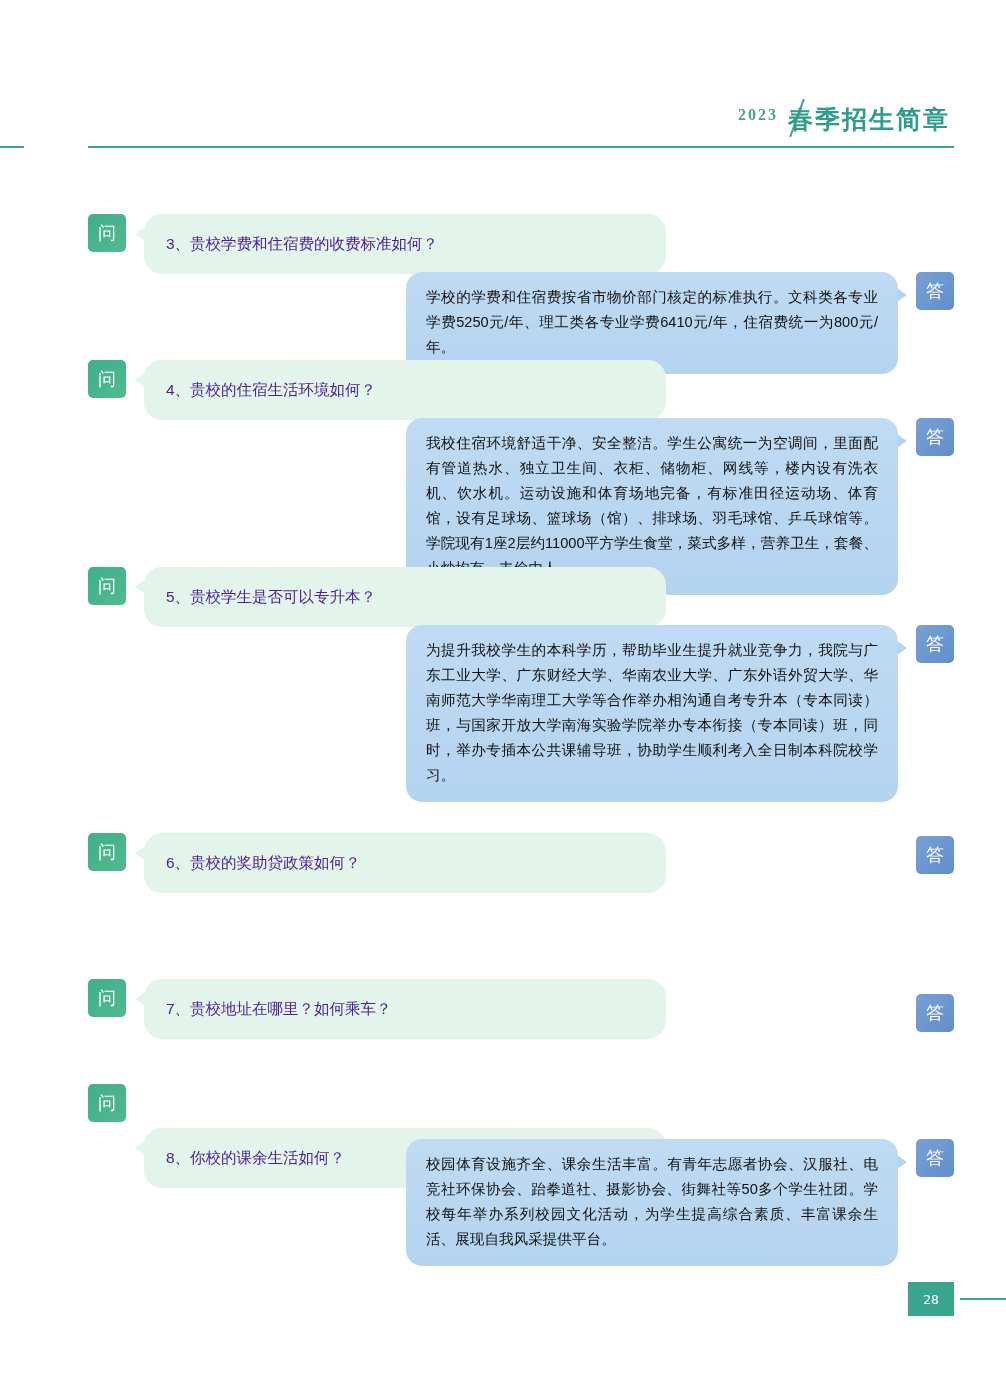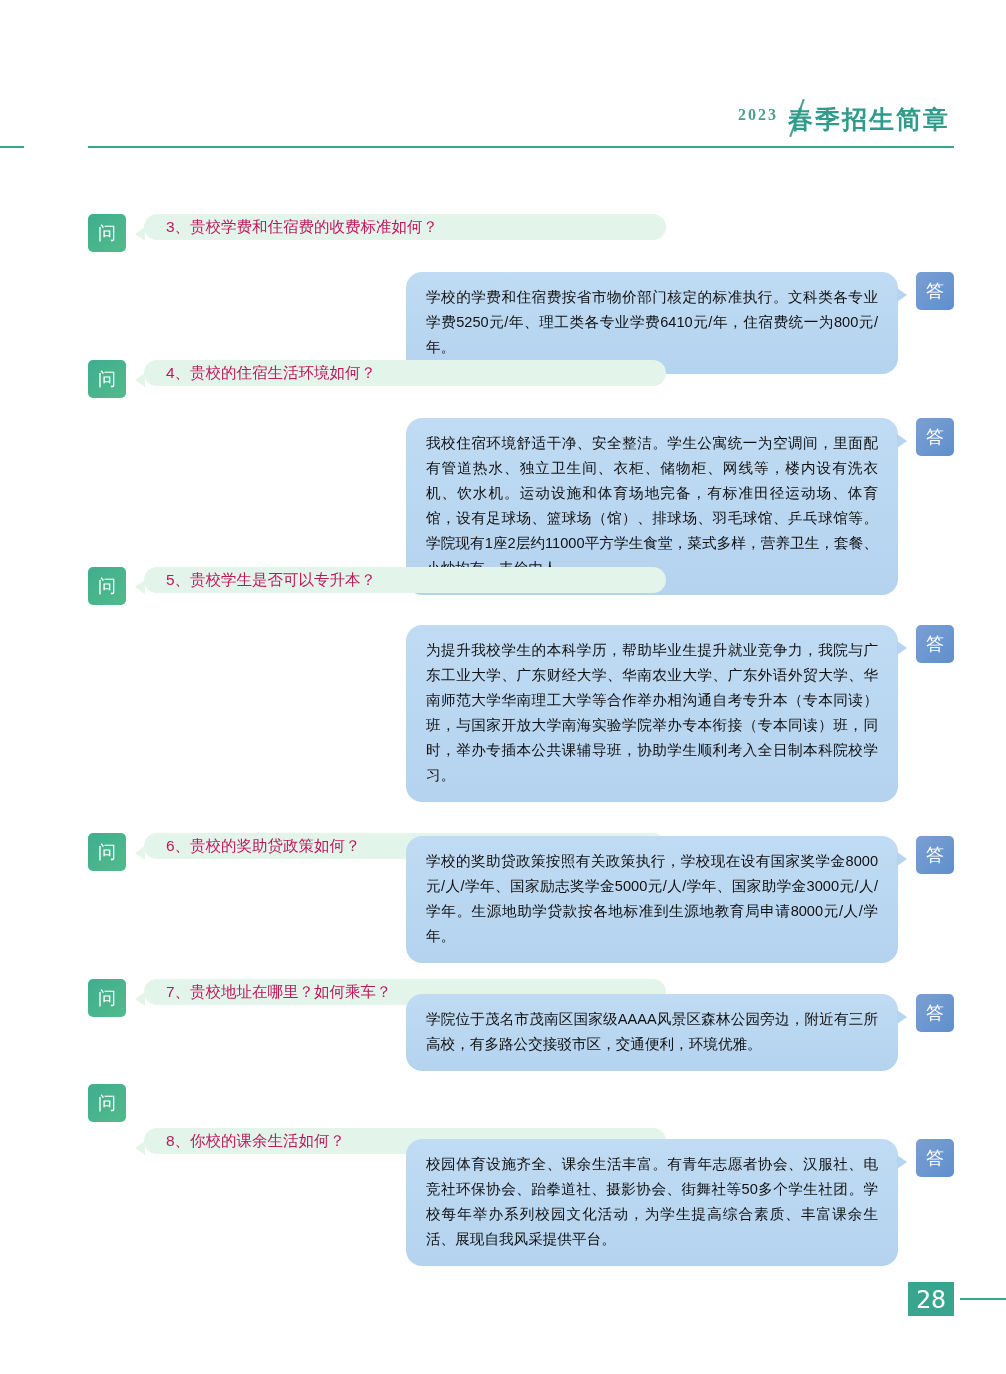--- a/index.html
+++ b/index.html
@@ -99,24 +99,24 @@
     display: flex;
     align-items: center;
     justify-content: center;
     flex: 0 0 auto;
   }
   .q-bubble {
     margin-left: 18px;
     position: relative;
     background: #e3f4ea;
     border-radius: 18px;
-    padding: 2px 22px;
+    padding: 19px 22px;
     font-size: 15.5px;
     line-height: 22px;
-    color: #be185d;
+    color: #4c1d95;
     min-height: 20px;
     display: flex;
     align-items: center;
   }
   .q-bubble::before {
     content: "";
     position: absolute;
     left: -9px;
     top: 13px;
     width: 0;
@@ -175,21 +175,21 @@
   
   .page-number {
     position: absolute;
     right: 52px;
     bottom: 58px;
     width: 46px;
     height: 34px;
     background: #3aa58e;
     color: #ffffff;
     font-family: "DejaVu Sans Mono", monospace;
-    font-size: 25px;
+    font-size: 13px;
     display: flex;
     align-items: center;
     justify-content: center;
   }
   .page-rule {
     position: absolute;
     right: 0px;
     bottom: 74px;
     width: 46px;
     height: 2px;
@@ -237,31 +237,29 @@
         <div class="a-bubble" style="width: 492px;">为提升我校学生的本科学历，帮助毕业生提升就业竞争力，我院与广东工业大学、广东财经大学、华南农业大学、广东外语外贸大学、华南师范大学华南理工大学等合作举办相沟通自考专升本（专本同读）班，与国家开放大学南海实验学院举办专本衔接（专本同读）班，同时，举办专插本公共课辅导班，协助学生顺利考入全日制本科院校学习。</div>
         <div class="a-badge">答</div>
       </div>
     </div>
     <div class="qa-block">
       <div class="q-row" style="top: 833px;">
         <div class="q-badge">问</div>
         <div class="q-bubble" style="width: 478px;">6、贵校的奖助贷政策如何？</div>
       </div>
       <div class="a-row" style="top: 836px;">
-        <div class="a-bubble" style="width: 492px;">学校的奖助贷政策按照有关政策执行，学校现在设有国家奖学金8000元/人/学年、国家励志奖学金5000元/人/学年、国家助学金3000元/人/学年。生源地助学贷款按各地标准到生源地教育局申请8000元/人/学年。</div>
         <div class="a-badge">答</div>
       </div>
     </div>
     <div class="qa-block">
       <div class="q-row" style="top: 979px;">
         <div class="q-badge">问</div>
         <div class="q-bubble" style="width: 478px;">7、贵校地址在哪里？如何乘车？</div>
       </div>
       <div class="a-row" style="top: 994px;">
-        <div class="a-bubble" style="width: 492px;">学院位于茂名市茂南区国家级AAAA风景区森林公园旁边，附近有三所高校，有多路公交接驳市区，交通便利，环境优雅。</div>
         <div class="a-badge">答</div>
       </div>
     </div>
     <div class="qa-block">
       <div class="q-row" style="top: 1084px;">
         <div class="q-badge">问</div>
         <div class="q-bubble" style="width: 478px; margin-top: 44px;">8、你校的课余生活如何？</div>
       </div>
       <div class="a-row" style="top: 1139px; padding-left: 44px;">
         <div class="a-bubble" style="width: 492px;">校园体育设施齐全、课余生活丰富。有青年志愿者协会、汉服社、电竞社环保协会、跆拳道社、摄影协会、街舞社等50多个学生社团。学校每年举办系列校园文化活动，为学生提高综合素质、丰富课余生活、展现自我风采提供平台。</div>

